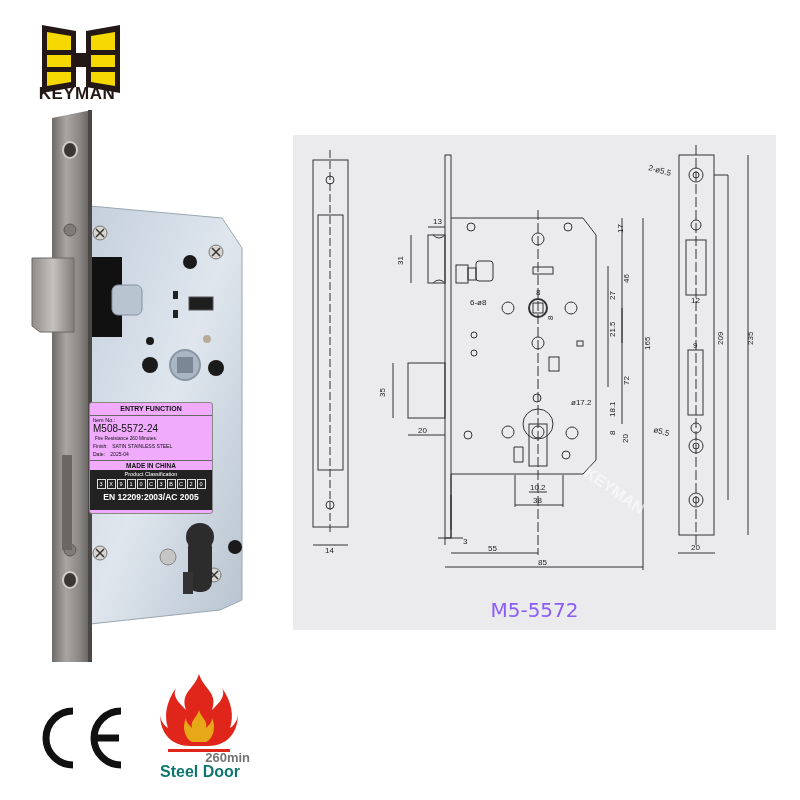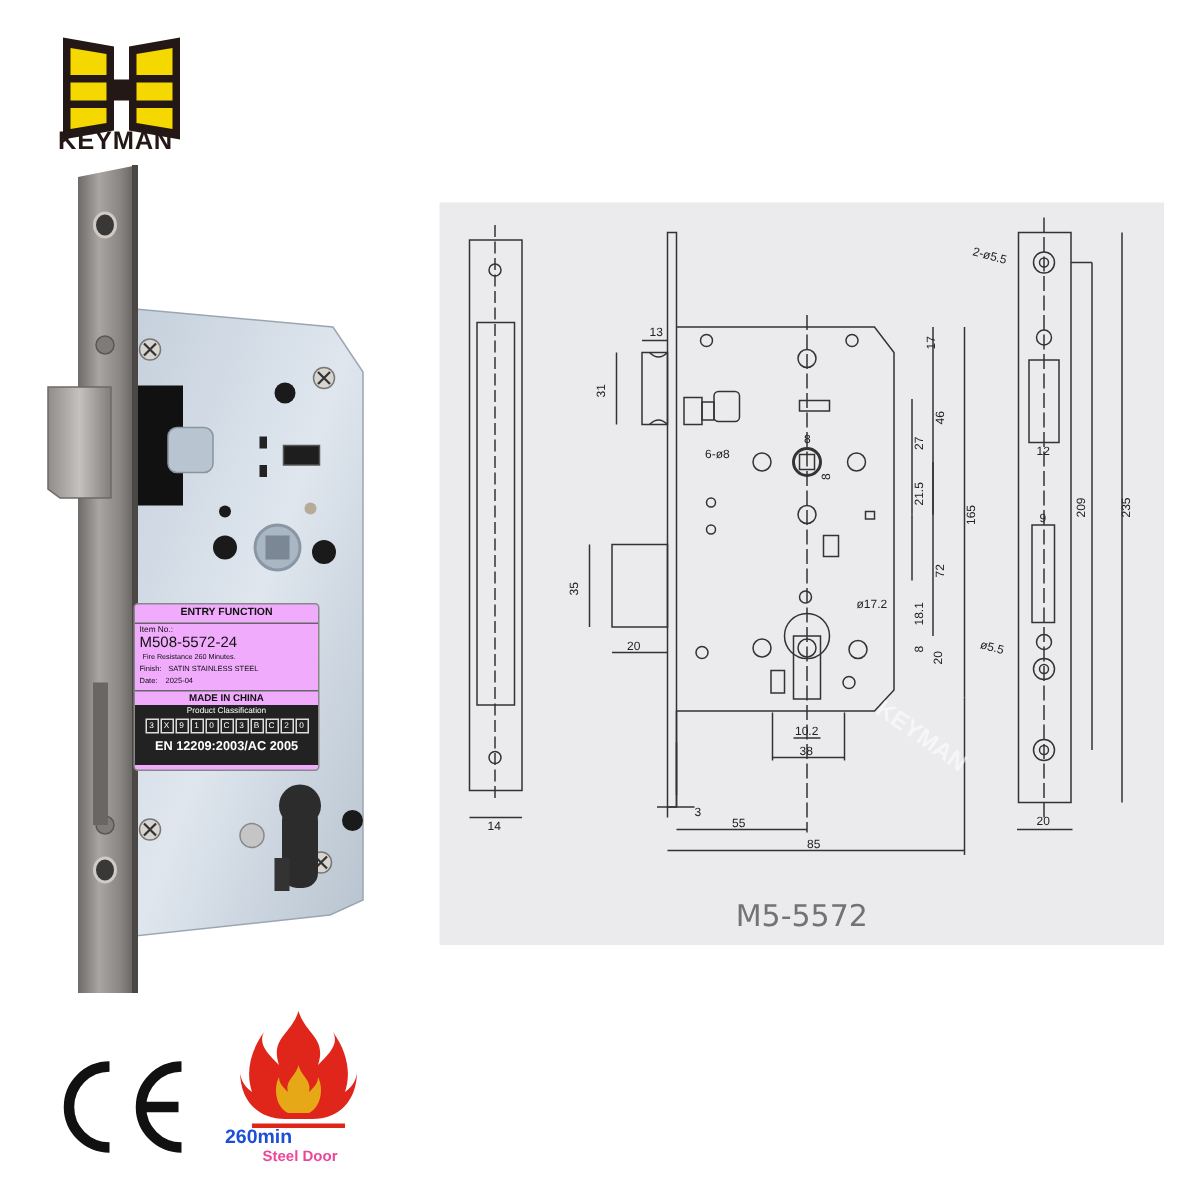--- a/index.html
+++ b/index.html
@@ -6,26 +6,26 @@
   body { width:800px; height:800px; position:relative; overflow:hidden; font-family:"Liberation Sans", sans-serif; }
   .abs { position:absolute; }
   
   #logo { left:38px; top:12px; width:86px; height:92px; }
   #logo-text { left:14px; top:84px; width:126px; text-align:center; font-weight:bold; font-size:17px; letter-spacing:0.5px; color:#231815; font-family:"Liberation Sans", sans-serif; }
   
   #photo { left:30px; top:110px; width:240px; height:560px; }
   
   #drawing-panel { left:293px; top:135px; width:483px; height:495px; background:#ebebed; }
   #drawing-svg { left:0; top:0; width:483px; height:495px; }
-  #model-label { left:0; top:463px; width:483px; text-align:center; font-size:20px; color:#737373; font-family:"DejaVu Sans", sans-serif; }
+  #model-label { left:0; top:463px; width:483px; text-align:center; font-size:20px; color:#8b5cf6; font-family:"DejaVu Sans", sans-serif; }
   
   #ce-mark { left:35px; top:705px; width:90px; height:66px; }
   #fire-mark { left:160px; top:672px; width:78px; height:80px; }
-  #fire-line1 { left:150px; top:751px; width:100px; text-align:left; font-weight:bold; font-size:13px; color:#1d4ed8; line-height:14px; }
-  #fire-line2 { left:150px; top:765px; width:100px; text-align:center; font-weight:bold; font-size:10px; color:#ec4899; line-height:14px; }
+  #fire-line1 { left:150px; top:751px; width:100px; text-align:right; font-weight:bold; font-size:13px; color:#737373; line-height:14px; }
+  #fire-line2 { left:150px; top:765px; width:100px; text-align:center; font-weight:bold; font-size:16px; color:#0f766e; line-height:14px; }
 </style>
 </head>
 <body>
 
 <svg id="logo" class="abs" viewBox="0 0 86 70">
 
   <polygon points="4,2 38,8 38,64 4,70" fill="#231815"></polygon>
   <polygon points="48,8 82,2 82,70 48,64" fill="#231815"></polygon>
 
   <polygon points="9,9 33,13 33,27 9,27" fill="#f5d800"></polygon>

